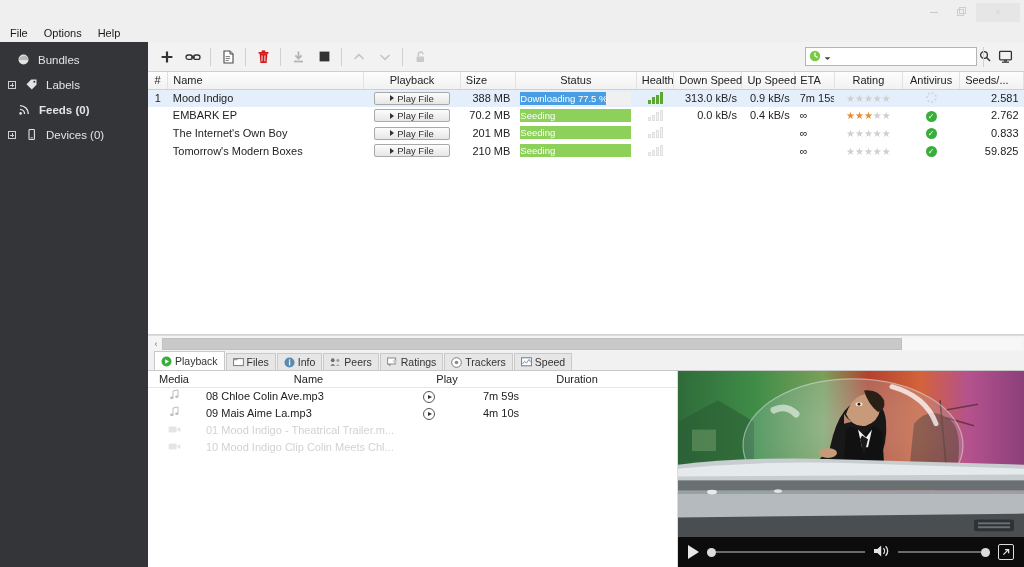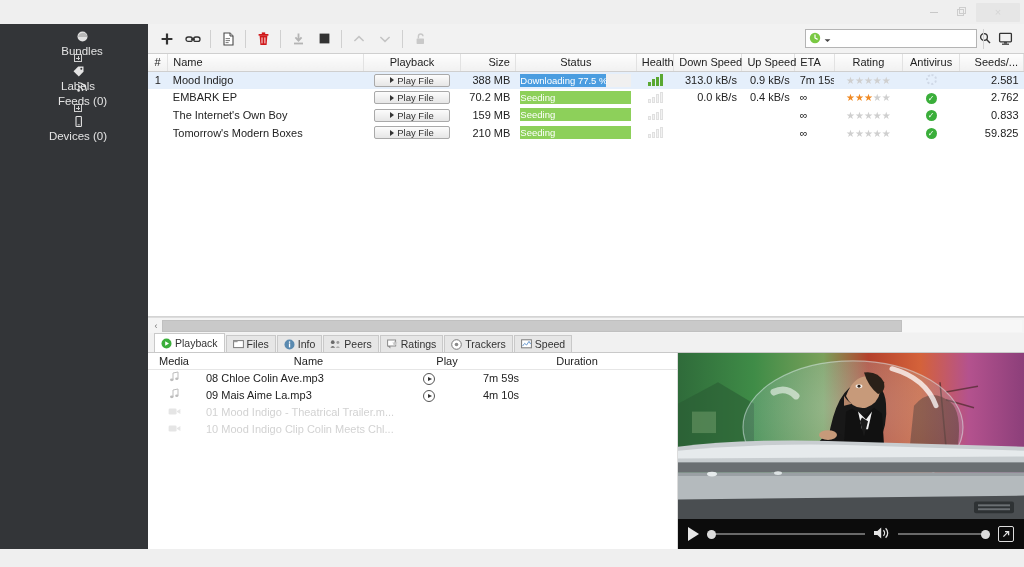--- a/index.html
+++ b/index.html
@@ -32,22 +32,22 @@
 
   
   .body { display: flex; height: 525px; }
 
   
   .sidebar {
     width: 148px; background: #333538; color: #e9e9e9;
     padding-top: 0px; flex: 0 0 148px;
   }
   .side-item {
-    height: 25px; display: flex; align-items: center; gap: 2px;
-    padding-left: 8px; font-size: 11.5px; color: #e4e4e4; flex-direction: column;
+    height: 25px; display: flex; align-items: center; gap: 8px;
+    padding-left: 8px; font-size: 11.5px; color: #e4e4e4;
   }
   .side-item.active { background: #7ac943; color: #fff; }
   .side-exp {
     width: 8px; height: 8px; border: 1px solid #cfcfcf; position: relative;
     flex: 0 0 8px; color: #cfcfcf;
   }
   .side-exp::before { content:""; position:absolute; left:1px; top:3px; width:4px; height:1px; background:#cfcfcf;}
   .side-exp::after  { content:""; position:absolute; left:3px; top:1px; width:1px; height:4px; background:#cfcfcf;}
   .side-item.active .side-exp { border-color:#fff; }
   .side-item.active .side-exp::before,
@@ -74,21 +74,21 @@
   .tb-sep2 { width:1px; height:20px; background:#d0d0d0; margin-left:6px;}
 
   
   .table-wrap { background: #fff; border-bottom: 1px solid #d4d4d4; height: 263px; position: relative; }
   table.tor { width: 100%; border-collapse: collapse; table-layout: fixed; }
   table.tor th {
     height: 17px; font-weight: normal; font-size: 11px; color: #222;
     background: linear-gradient(#fdfdfd,#f1f1f1); border-bottom: 1px solid #cfcfcf;
     border-right: 1px solid #e2e2e2; text-align: left; padding: 0 5px; white-space: nowrap;
   }
-  table.tor th.r { text-align: right; }
+  table.tor th.r { text-align: left; }
   table.tor th.c { text-align: center; }
   table.tor td { height: 17.6px; font-size: 11px; padding: 0 5px; white-space: nowrap; overflow: hidden; }
   table.tor td.r { text-align: right; }
   table.tor td.c { text-align: center; }
   tr.sel td { background: #e5effb; }
   .playbtn {
     display: inline-flex; align-items: center; justify-content: center; gap: 3px;
     width: 76px; height: 13px; font-size: 9.5px; color: #333;
     background: linear-gradient(#fcfcfc,#e6e6e6); border: 1px solid #a9a9a9; border-radius: 2px;
   }
@@ -170,20 +170,25 @@
       <svg width="12" height="12" viewBox="0 0 12 12">
         <rect x="3.5" y="1.5" width="6" height="6" fill="none" stroke="#cdcdcd"></rect>
         <rect x="1.5" y="3.5" width="6" height="6" fill="none" stroke="#cdcdcd"></rect>
       </svg>
     </div>
     <div class="winbtn close">
       <span style="color:#d5d5d5;font-size:11px;">×</span>
     </div>
   </div>
 
+  <div class="menubar">
+    <span class="menuitem">File</span>
+    <span class="menuitem">Options</span>
+    <span class="menuitem">Help</span>
+  </div>
 
   <div class="body">
 
     <div class="sidebar">
       <div class="side-item" style="padding-left:16px;margin-top:5px;">
         <span class="side-ico">
           <svg width="13" height="13" viewBox="0 0 13 13">
               <circle cx="6.5" cy="6.5" r="5" fill="#e2e2e2"></circle>
               <path d="M2 7 A5 5 0 0 1 11 5 L11 7 Z" fill="#b8b8b8"></path>
             </svg>
@@ -196,21 +201,21 @@
         <span class="side-exp"></span>
         <span class="side-ico">
           <svg width="13" height="13" viewBox="0 0 13 13">
               <path d="M1.5 6.2 L6.2 1.5 L11.5 1.5 L11.5 6.8 L6.8 11.5 Z" fill="#e4e4e4"></path>
               <circle cx="9.3" cy="3.7" r="1" fill="#333538"></circle>
             </svg>
         </span>
         <span>Labels</span>
       </div>
 
-      <div class="side-item" style="padding-left:17px;">
+      <div class="side-item" style="padding-left:17px;font-weight:bold;">
         <span class="side-ico">
           <svg width="13" height="13" viewBox="0 0 13 13">
             <circle cx="2.6" cy="10.4" r="1.3" fill="#e4e4e4"></circle>
             <path d="M2 6.4 A4.6 4.6 0 0 1 6.6 11" stroke="#e4e4e4" stroke-width="1.4" fill="none"></path>
             <path d="M2 2.6 A8.4 8.4 0 0 1 10.4 11" stroke="#e4e4e4" stroke-width="1.4" fill="none"></path>
           </svg>
         </span>
         <span>Feeds (0)</span>
       </div>
 
@@ -406,21 +411,21 @@
                 <td class="c"><span class="av-ok">✓</span></td>
                 <td class="r">2.762</td>
               </tr>
               <tr>
                 <td class="c"></td>
                 <td>The Internet's Own Boy</td>
                 <td class="c cell-pad"><span class="playbtn">
                     <span class="tri"></span>
                     <span>Play File</span>
                   </span></td>
-                <td class="r">159 MB</td>
+                <td class="r">201 MB</td>
                 <td class="cell-pad">
                   <span class="progress" style="display:block"><span class="fill" style="width:100%;background:#8dd05a"></span><span class="lbl">Seeding</span></span>
                 </td>
                 <td class="c">
                   <span class="health">
                     <i style="height:4px;background:#f2f2f2;border:1px solid #e0e0e0"></i>
                     <i style="height:6.4px;background:#f2f2f2;border:1px solid #e0e0e0"></i>
                     <i style="height:8.8px;background:#f2f2f2;border:1px solid #e0e0e0"></i>
                     <i style="height:11.2px;background:#f2f2f2;border:1px solid #e0e0e0"></i>
                   </span>

